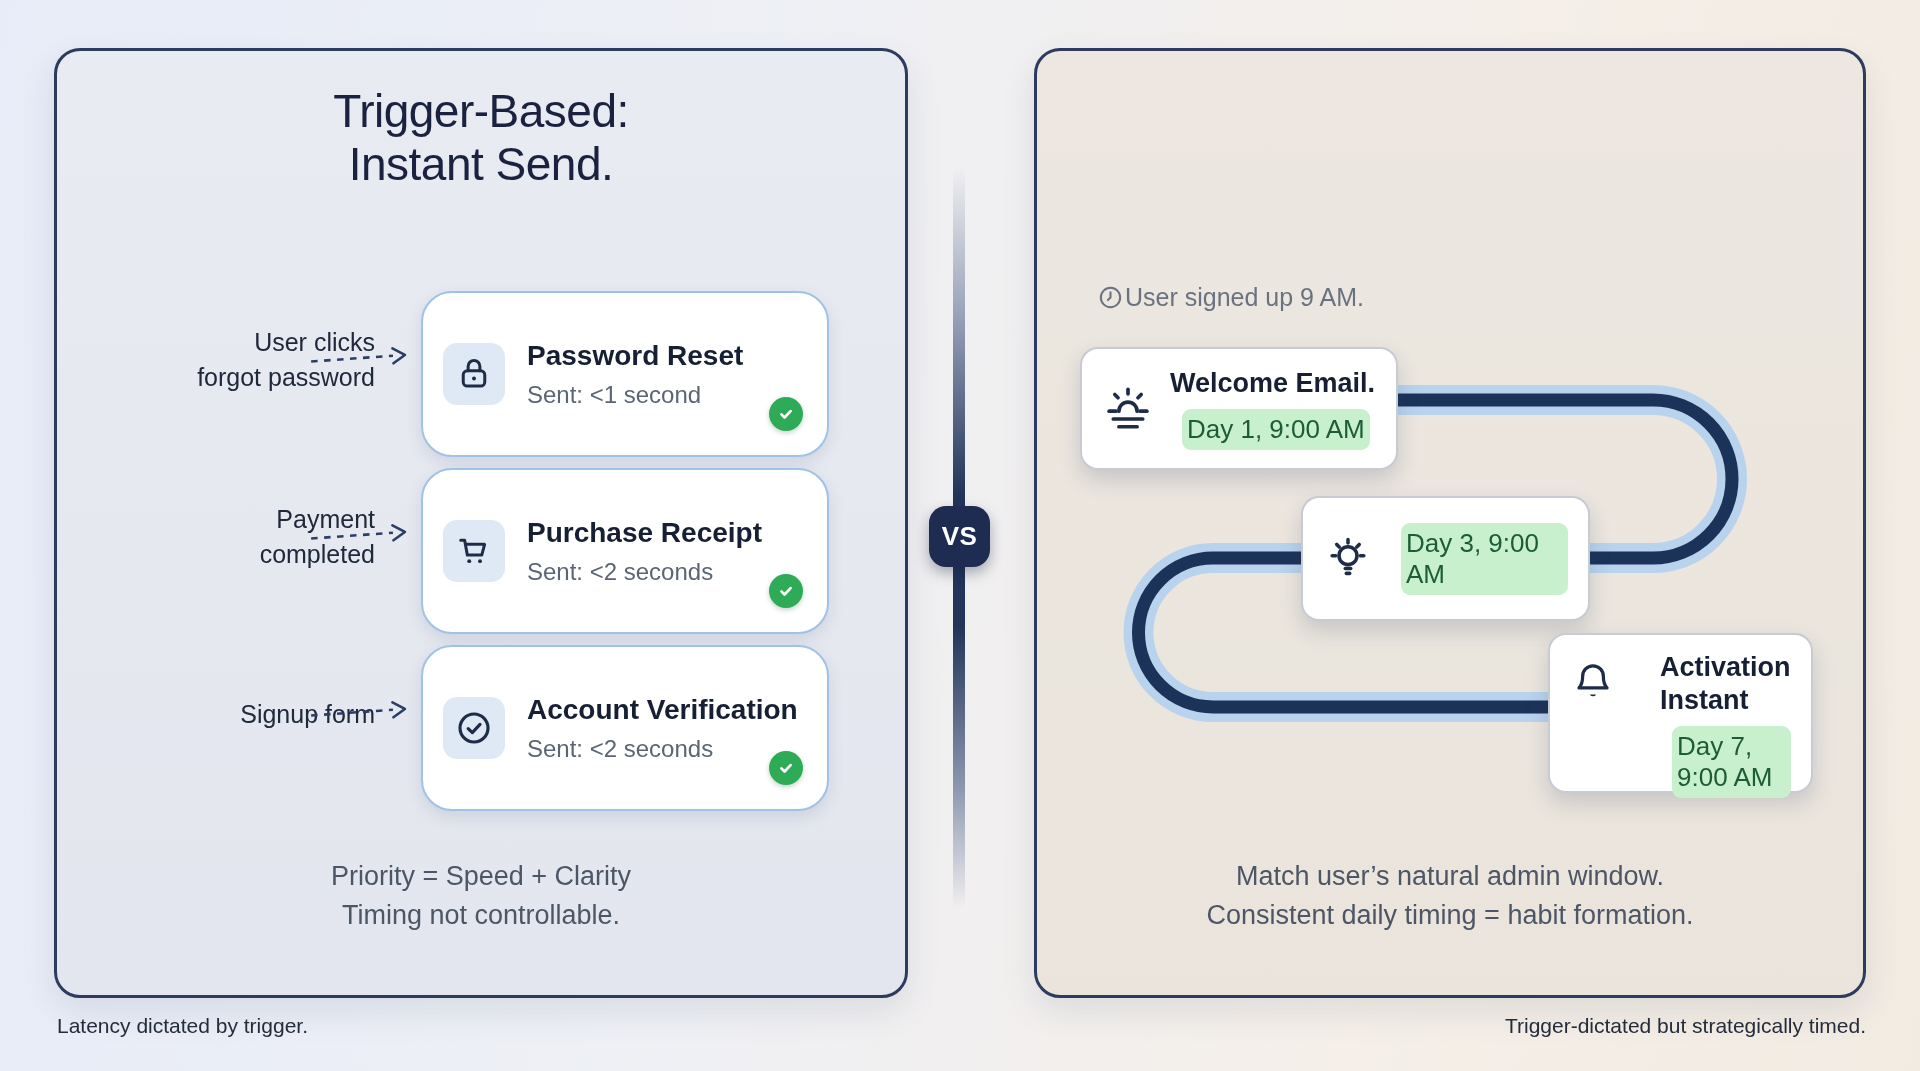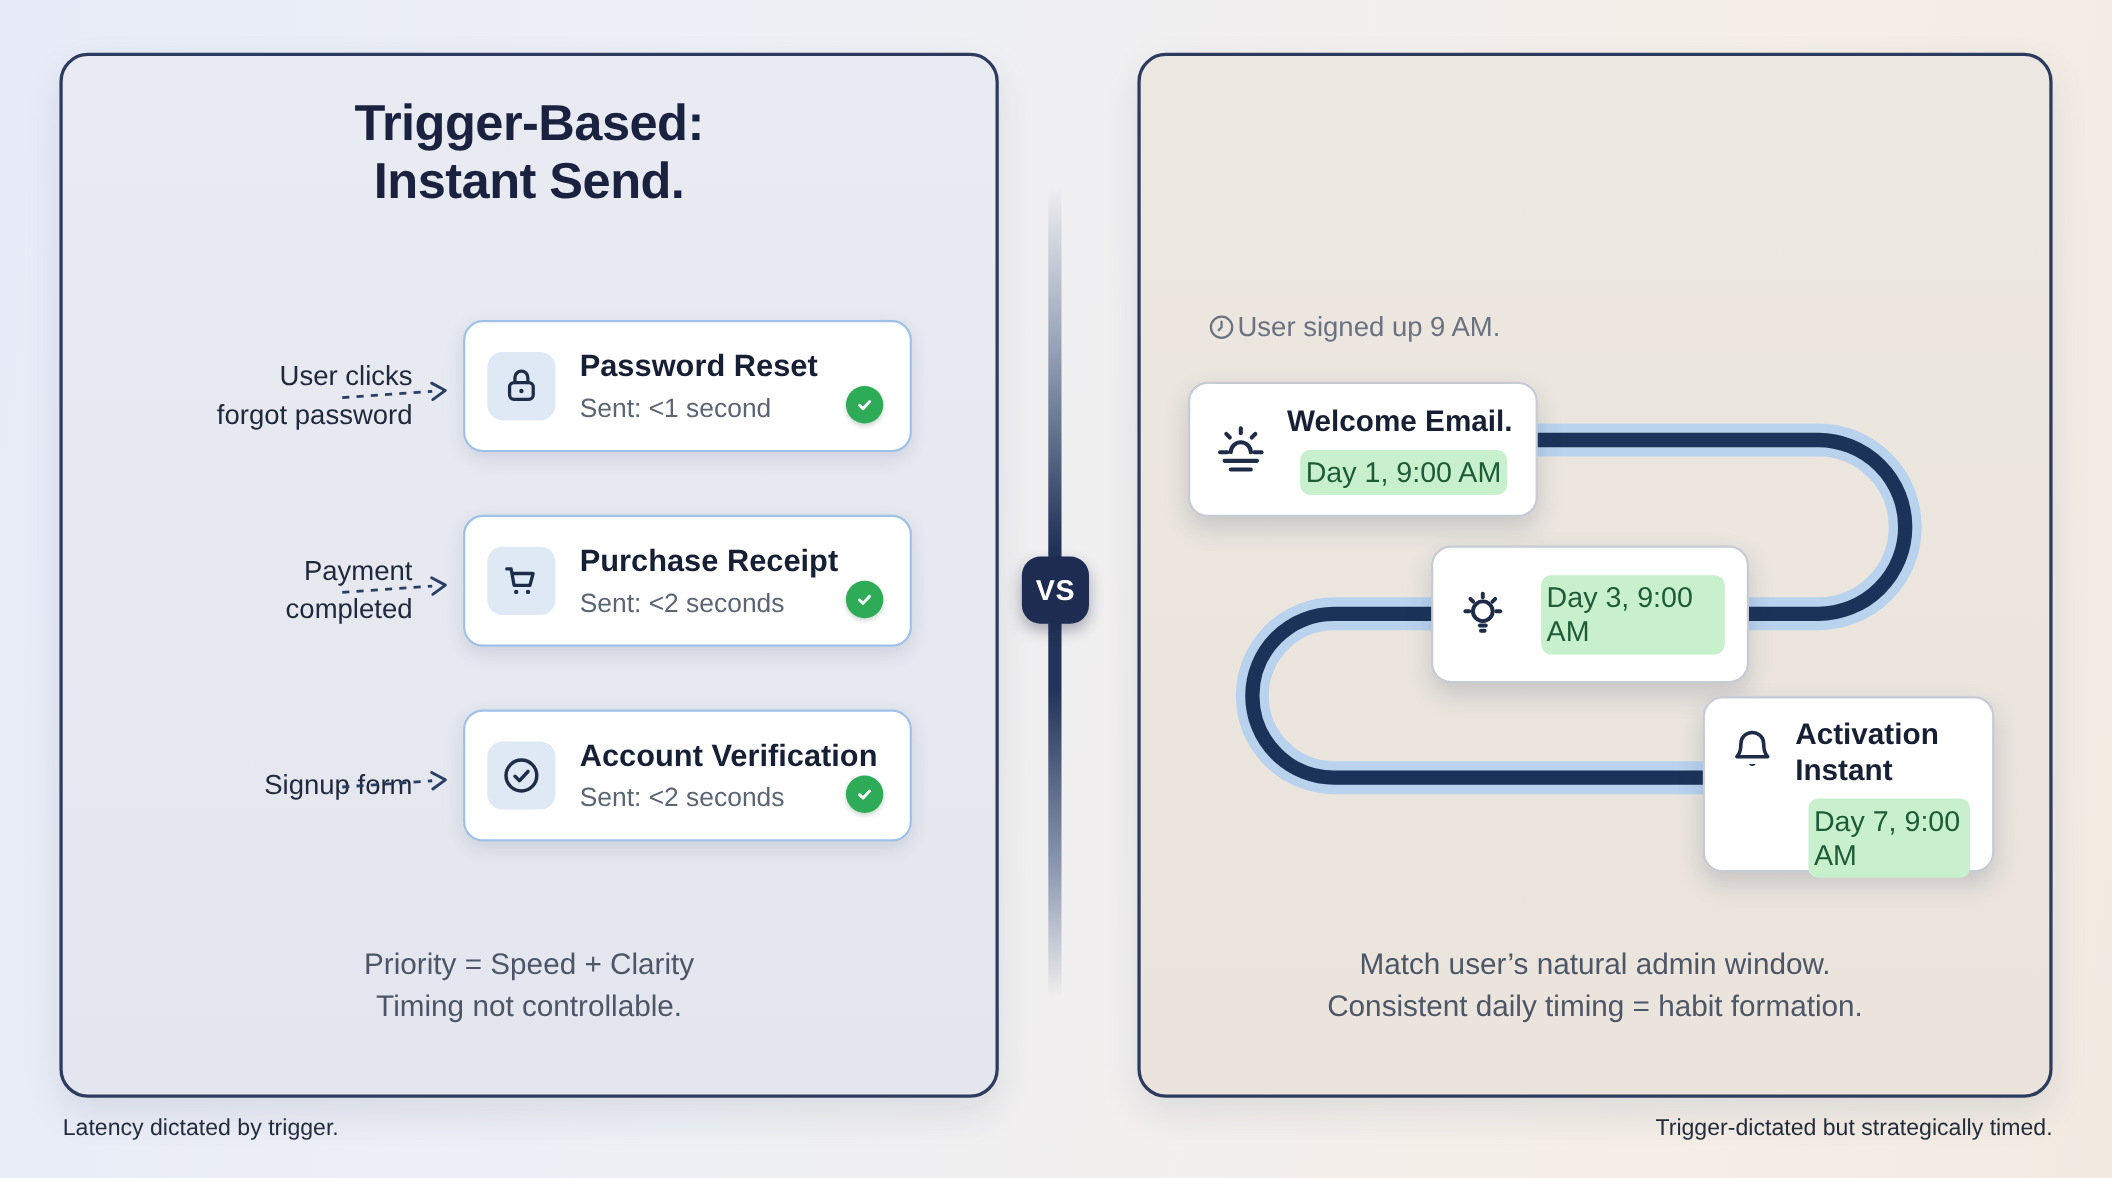--- a/index.html
+++ b/index.html
@@ -10,33 +10,33 @@
   }
   .panel{
     position:absolute;top:48px;height:950px;box-sizing:border-box;
     border:3px solid #2d3c5e;border-radius:26px;
     box-shadow:0 14px 34px rgba(30,45,80,.10);
   }
   .panel.left{left:54px;width:854px;background:linear-gradient(180deg,#e9ebf2,#e3e6ee);}
   .panel.right{left:1034px;width:832px;background:linear-gradient(180deg,#ece7e0,#eae4dc);}
   .panel-title{
     position:absolute;top:34px;left:0;right:0;text-align:center;
-    font-size:46px;line-height:1.16;font-weight:700;color:#1a2240;letter-spacing:-0.5px;
+    font-size:46px;line-height:1.16;font-weight:400;color:#1a2240;letter-spacing:-0.5px;
   }
   
   .trigger-row{position:absolute;left:0;width:100%;height:138px;}
   .row-0{top:240px}.row-1{top:417px}.row-2{top:594px}
   .row-label{
     position:absolute;left:18px;width:300px;top:50%;transform:translateY(-50%);
     text-align:right;font-size:25px;line-height:1.4;color:#20293b;
   }
   .row-arrow{position:absolute;left:250px;top:50%;transform:translateY(-58%) rotate(-4deg);width:106px;height:24px;}
   .trigger-card{
-    position:absolute;left:364px;top:0;width:408px;height:120px;box-sizing:border-box;
-    background:#fff;border:2.5px solid #9fc2e6;border-radius:18px;
+    position:absolute;left:364px;top:0;width:408px;height:166px;box-sizing:border-box;
+    background:#fff;border:2.5px solid #9fc2e6;border-radius:31px;
     box-shadow:0 6px 16px rgba(40,60,100,.12);
     display:flex;align-items:center;padding:16px 20px;
   }
   .icon-tile{width:62px;height:62px;border-radius:14px;background:#dfe9f6;
     display:flex;align-items:center;justify-content:center;flex:none;}
   .card-text{margin-left:22px;}
   .card-title{font-size:28px;font-weight:700;color:#161f33;margin-bottom:9px;}
   .card-sub{font-size:24px;color:#5b6574;}
   .check-badge{
     position:absolute;right:24px;bottom:24px;width:34px;height:34px;border-radius:50%;
@@ -62,21 +62,21 @@
   .signup-row{position:absolute;top:232px;left:60px;display:flex;align-items:center;gap:1px;
     font-size:25px;color:#6a7280;}
   .flow-svg{position:absolute;left:0;top:0;width:832px;height:950px;}
   .step-card{
     position:absolute;background:#fff;border:2px solid #c6cbd4;border-radius:18px;box-sizing:border-box;
     box-shadow:0 10px 22px rgba(40,55,90,.18);
     display:flex;align-items:center;padding:14px 20px;
   }
   .step-0{left:43px;top:296px;width:318px;height:123px;}
   .step-1{left:264px;top:445px;width:289px;height:125px;}
-  .step-2{left:511px;top:582px;width:265px;height:160px;align-items:flex-start;padding-top:16px;}
+  .step-2{left:511px;top:582px;width:265px;height:160px;align-items:flex-start;padding-top:16px;gap:28px;}
   .step-2 .step-icon{margin-top:8px;}
   .step-icon{flex:none;}
   .step-body{margin-left:16px;}
   .step-title{font-size:27px;font-weight:700;color:#161f33;line-height:1.22;margin-bottom:9px;}
   .day-badge{display:inline-block;background:#c8f0cd;color:#1e5c38;font-size:26px;
     padding:5px 5px;border-radius:9px;margin-left:12px;}
   
   .caption{position:absolute;top:1014px;font-size:21px;color:#242c3c;}
   .caption.cap-left{left:57px;}
   .caption.cap-right{right:54px;text-align:right;}

